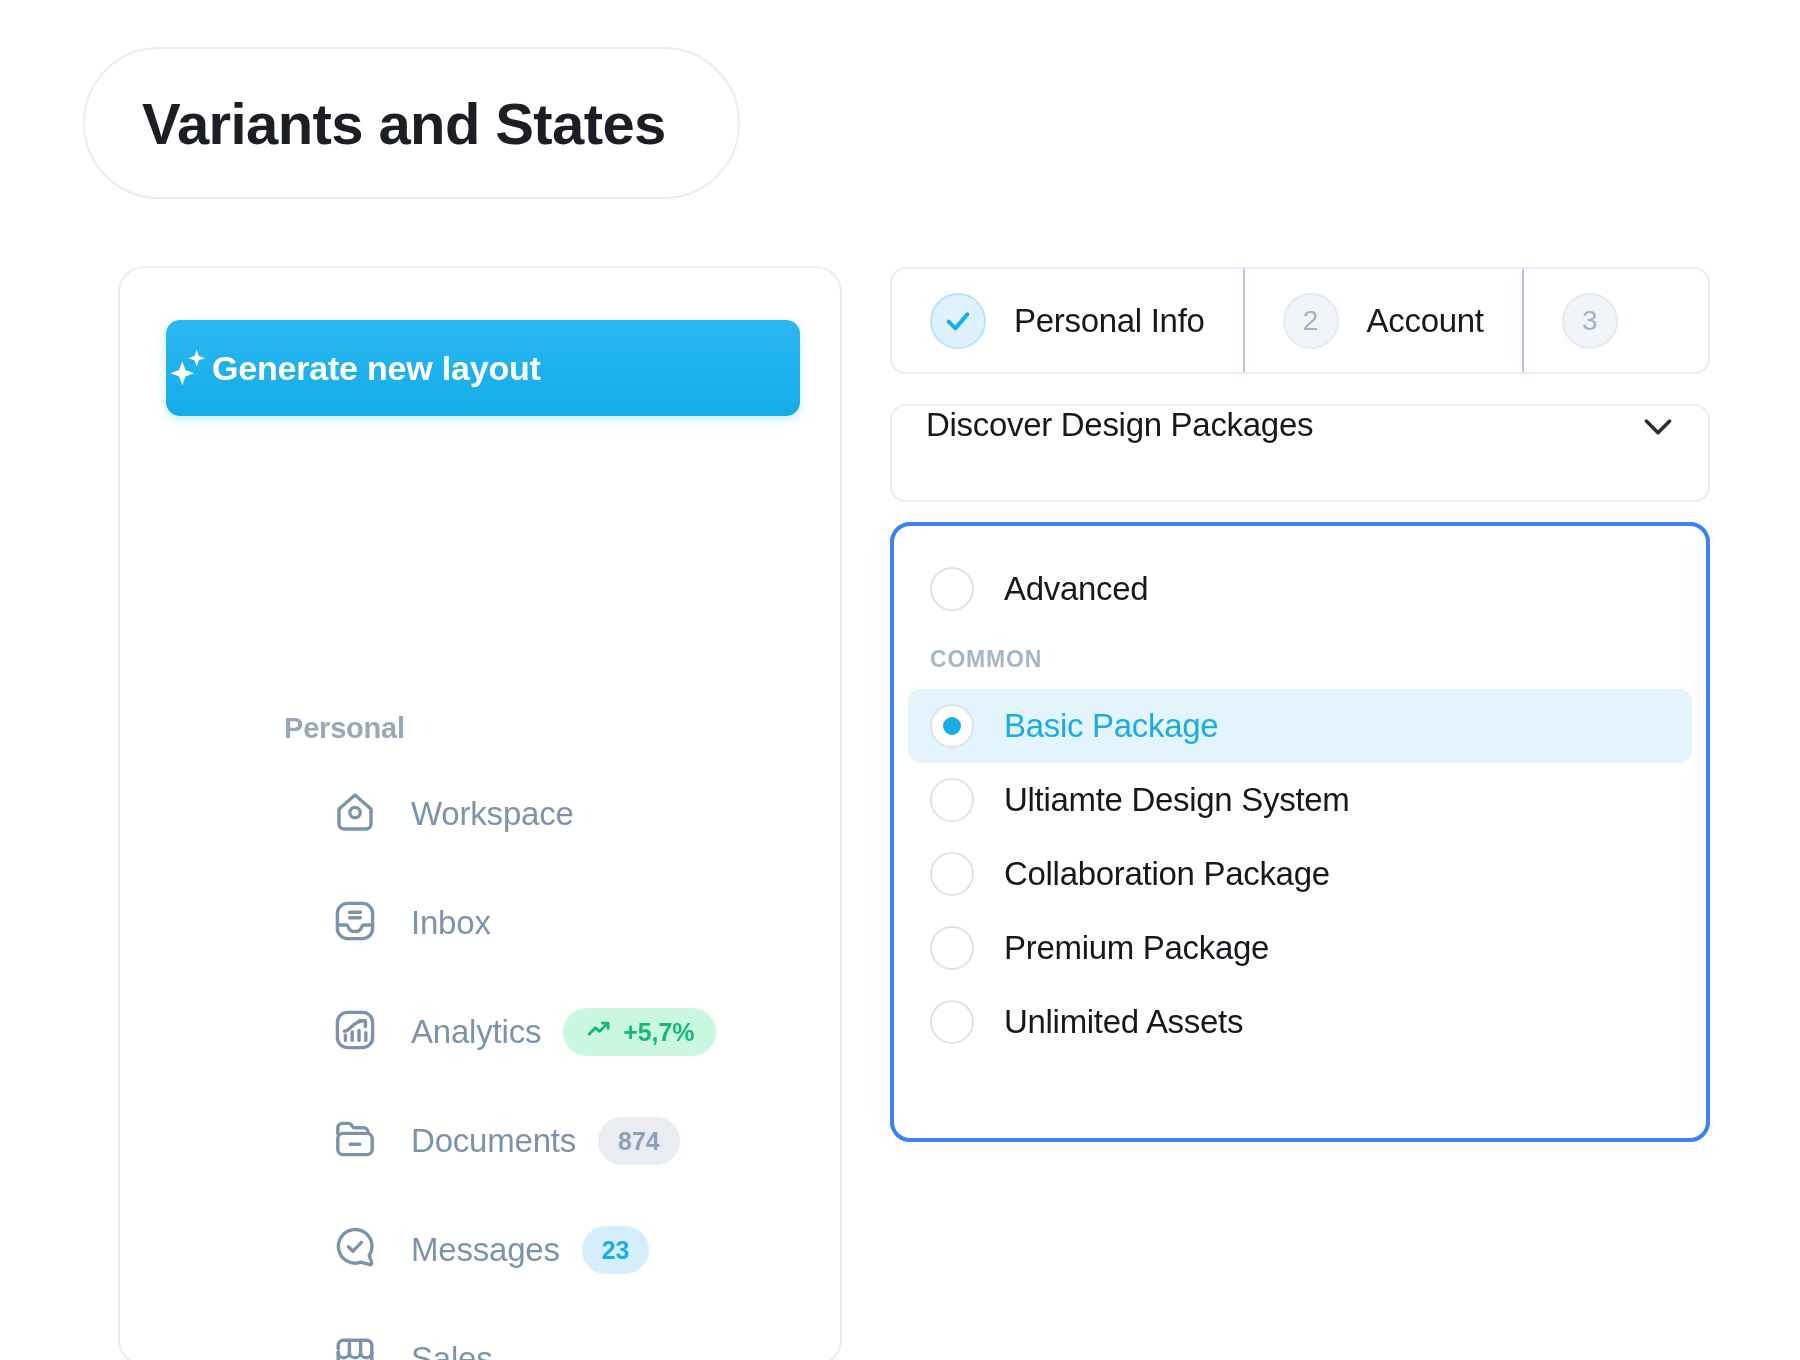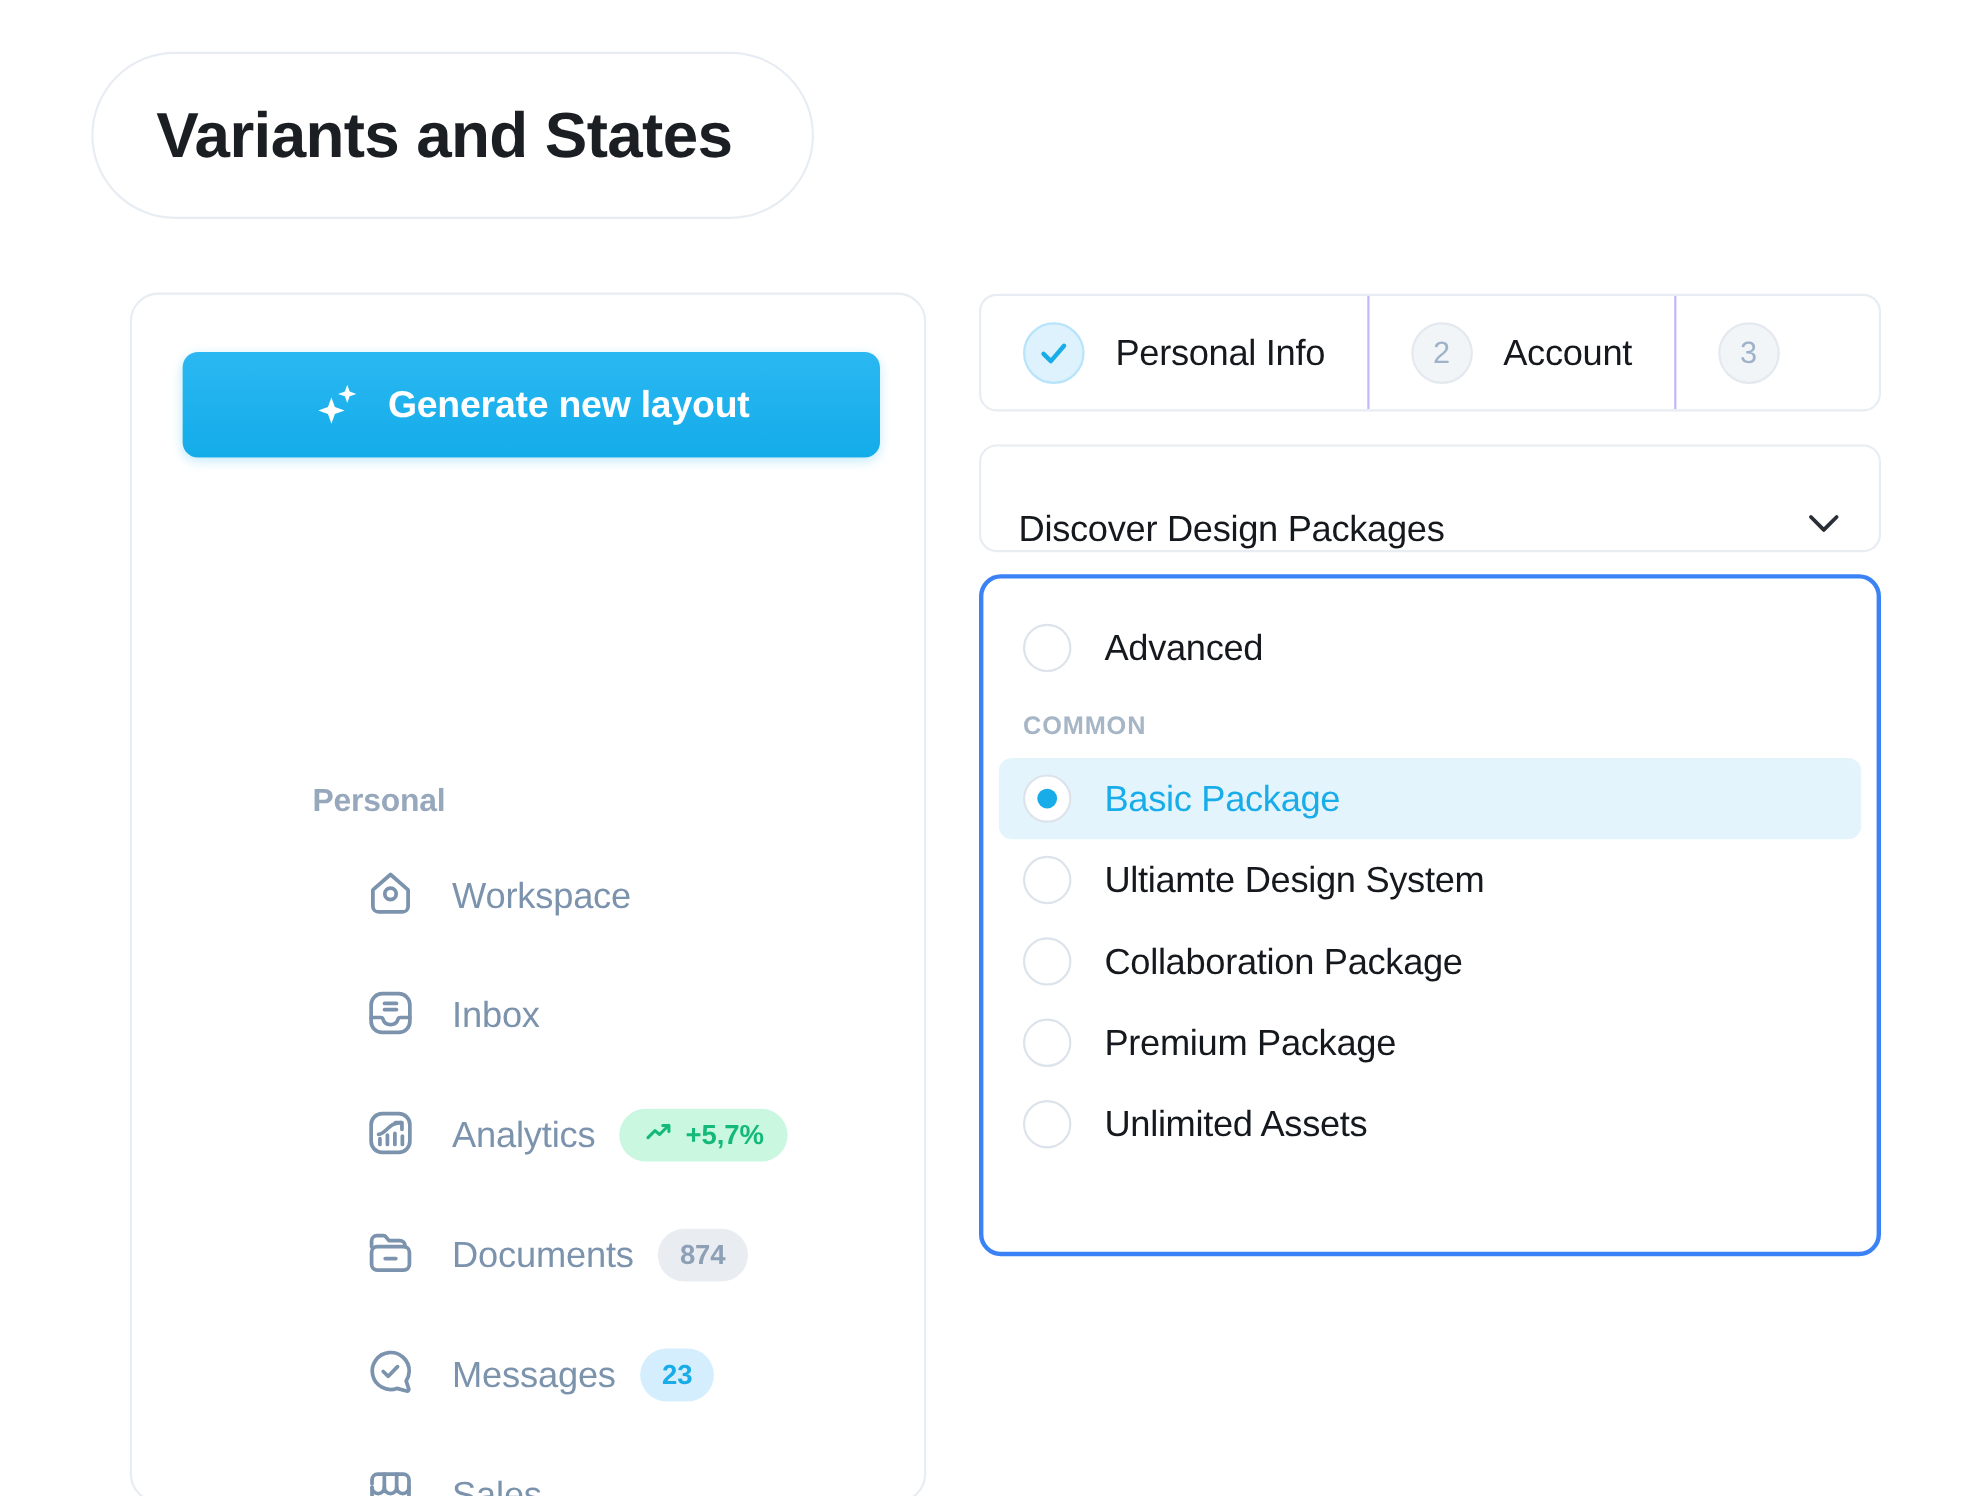--- a/index.html
+++ b/index.html
@@ -33,22 +33,22 @@
     background: #ffffff;
     border: 2px solid #e8edf3;
     border-radius: 26px;
     overflow: hidden;
   }
   .gen-btn {
     position: absolute; left: 46px; top: 52px;
     width: 634px; height: 96px;
     background: linear-gradient(180deg, #2bb8f2 0%, #13ace9 100%);
     border: none; border-radius: 14px;
-    display: flex; align-items: center; justify-content: center;
-    gap: 22px; cursor: pointer;
+    display: flex; align-items: center; 
+    cursor: pointer;
     box-shadow: 0 3px 10px rgba(19,172,233,0.25);
   }
   .gen-btn .gen-label {
     font-size: 34px; font-weight: 700; color: #ffffff; letter-spacing: -0.2px;
   }
   .sparkle { width: 46px; height: 46px; display:block; }
 
   .section-label {
     position: absolute; left: 164px; top: 444px;
     font-size: 29px; font-weight: 700; color: #97a8bd; letter-spacing: -0.2px;
@@ -100,21 +100,21 @@
   .step-marker.done { background: #ddf2fd; border: 2px solid #b8e4fb; }
   .step-marker.idle { background: #f2f5f8; border: 2px solid #e3e9ef; color: #9fb3c8; }
   .step-label { font-size: 33px; color: #15191e; letter-spacing: -0.3px; }
 
   .select-card {
     position: absolute; left: 890px; top: 404px;
     width: 820px; height: 98px;
     background: #ffffff;
     border: 2px solid #e8edf3;
     border-radius: 16px;
-    display: flex; align-items: flex-end;
+    display: flex; align-items: flex-start;
     padding: 0 34px;
     cursor: pointer;
   }
   .select-value { font-size: 33px; color: #15191e; letter-spacing: -0.3px; flex: 1; }
   .chevron { width: 40px; height: 40px; flex: 0 0 40px; margin-right: -4px; }
 
   .options-card {
     position: absolute; left: 890px; top: 522px;
     width: 820px; height: 620px;
     background: #ffffff;

